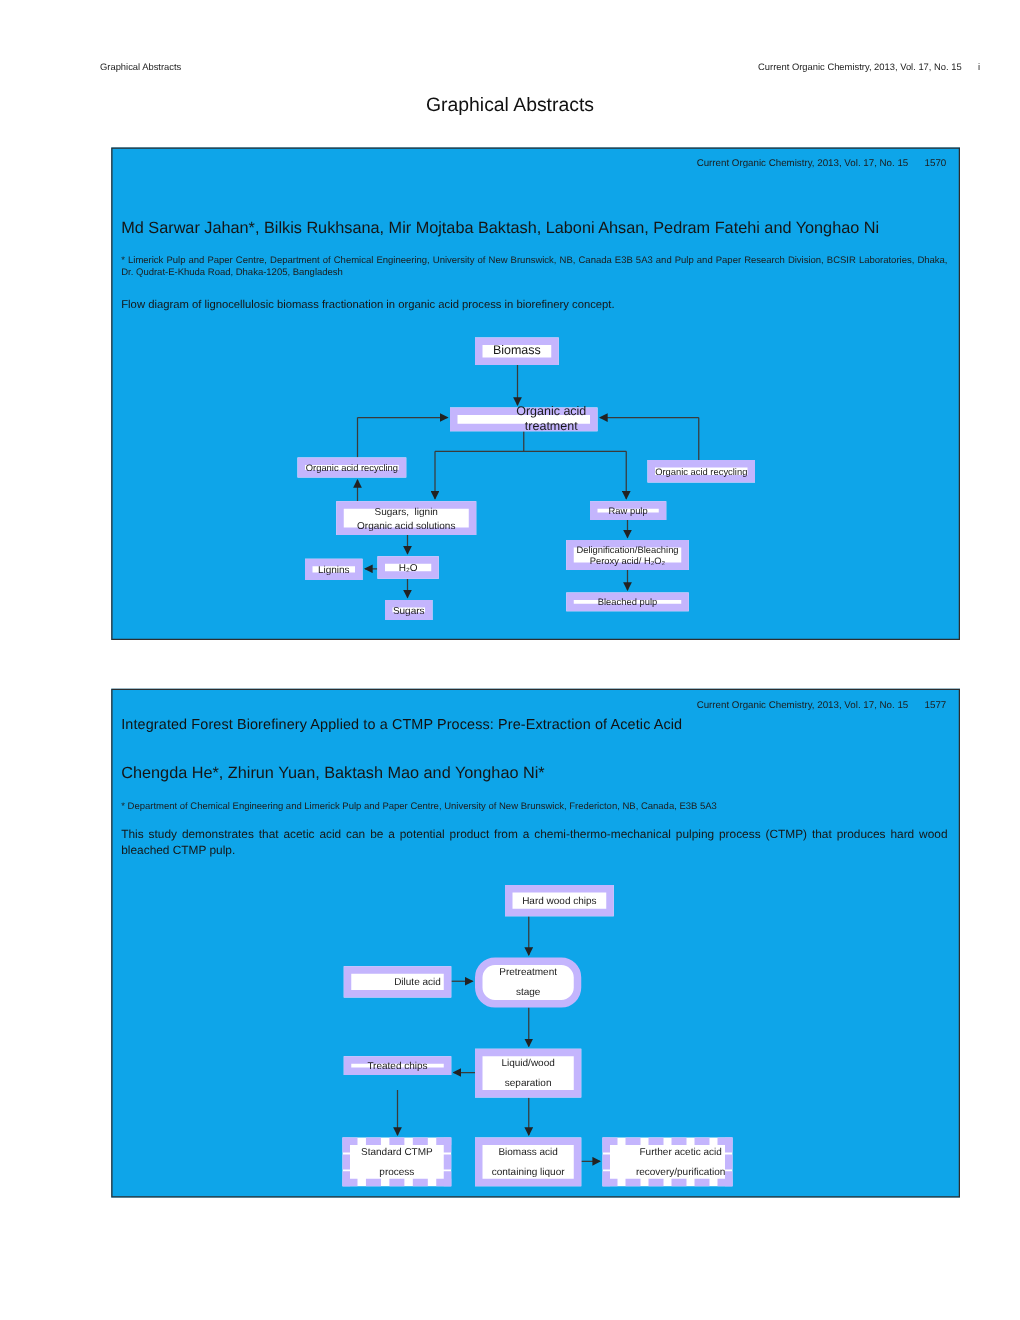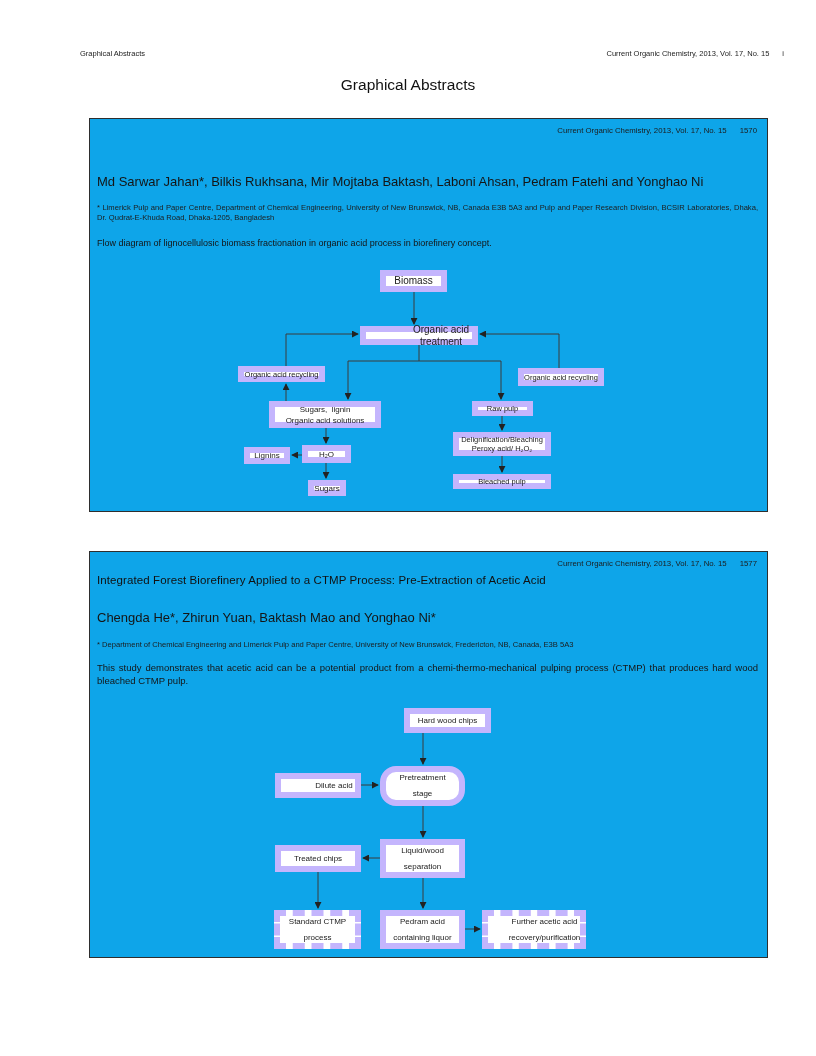--- a/index.html
+++ b/index.html
@@ -117,27 +117,27 @@
     <div class="dbox md" style="left:290px;top:156px;width:87px;height:25px;margin-left:24px;">Hard wood chips</div>
     <div class="dbox tall" style="left:290px;top:214px;width:85px;height:40px;border-radius:16px;">
         <span class="ln">Pretreatment</span>
         <span class="ln">stage</span>
       </div>
     <div class="dbox md" style="left:185px;top:221px;width:86px;height:25px;padding-left:32px;">Dilute acid</div>
     <div class="dbox tall" style="left:290px;top:287px;width:85px;height:39px;">
         <span class="ln">Liquid/wood</span>
         <span class="ln">separation</span>
       </div>
-    <div class="dbox md" style="left:185px;top:293px;width:86px;height:27px;">Treated chips</div>
+    <div class="dbox md" style="left:185px;top:293px;width:86px;height:15px;">Treated chips</div>
     <div class="dbox tall dashed" style="left:184px;top:358px;width:87px;height:39px;">
         <span class="ln">Standard CTMP</span>
         <span class="ln">process</span>
       </div>
     <div class="dbox tall" style="left:290px;top:358px;width:85px;height:39px;">
-        <span class="ln">Pedram acid</span>
+        <span class="ln">Biomass acid</span>
         <span class="ln">containing liquor</span>
       </div>
     <div class="dbox tall dashed" style="left:392px;top:358px;width:104px;height:39px;padding-left:21px;">
         <span class="ln">Further acetic acid</span>
         <span class="ln">recovery/purification</span>
       </div>
   </section>
 
 </div>
 

